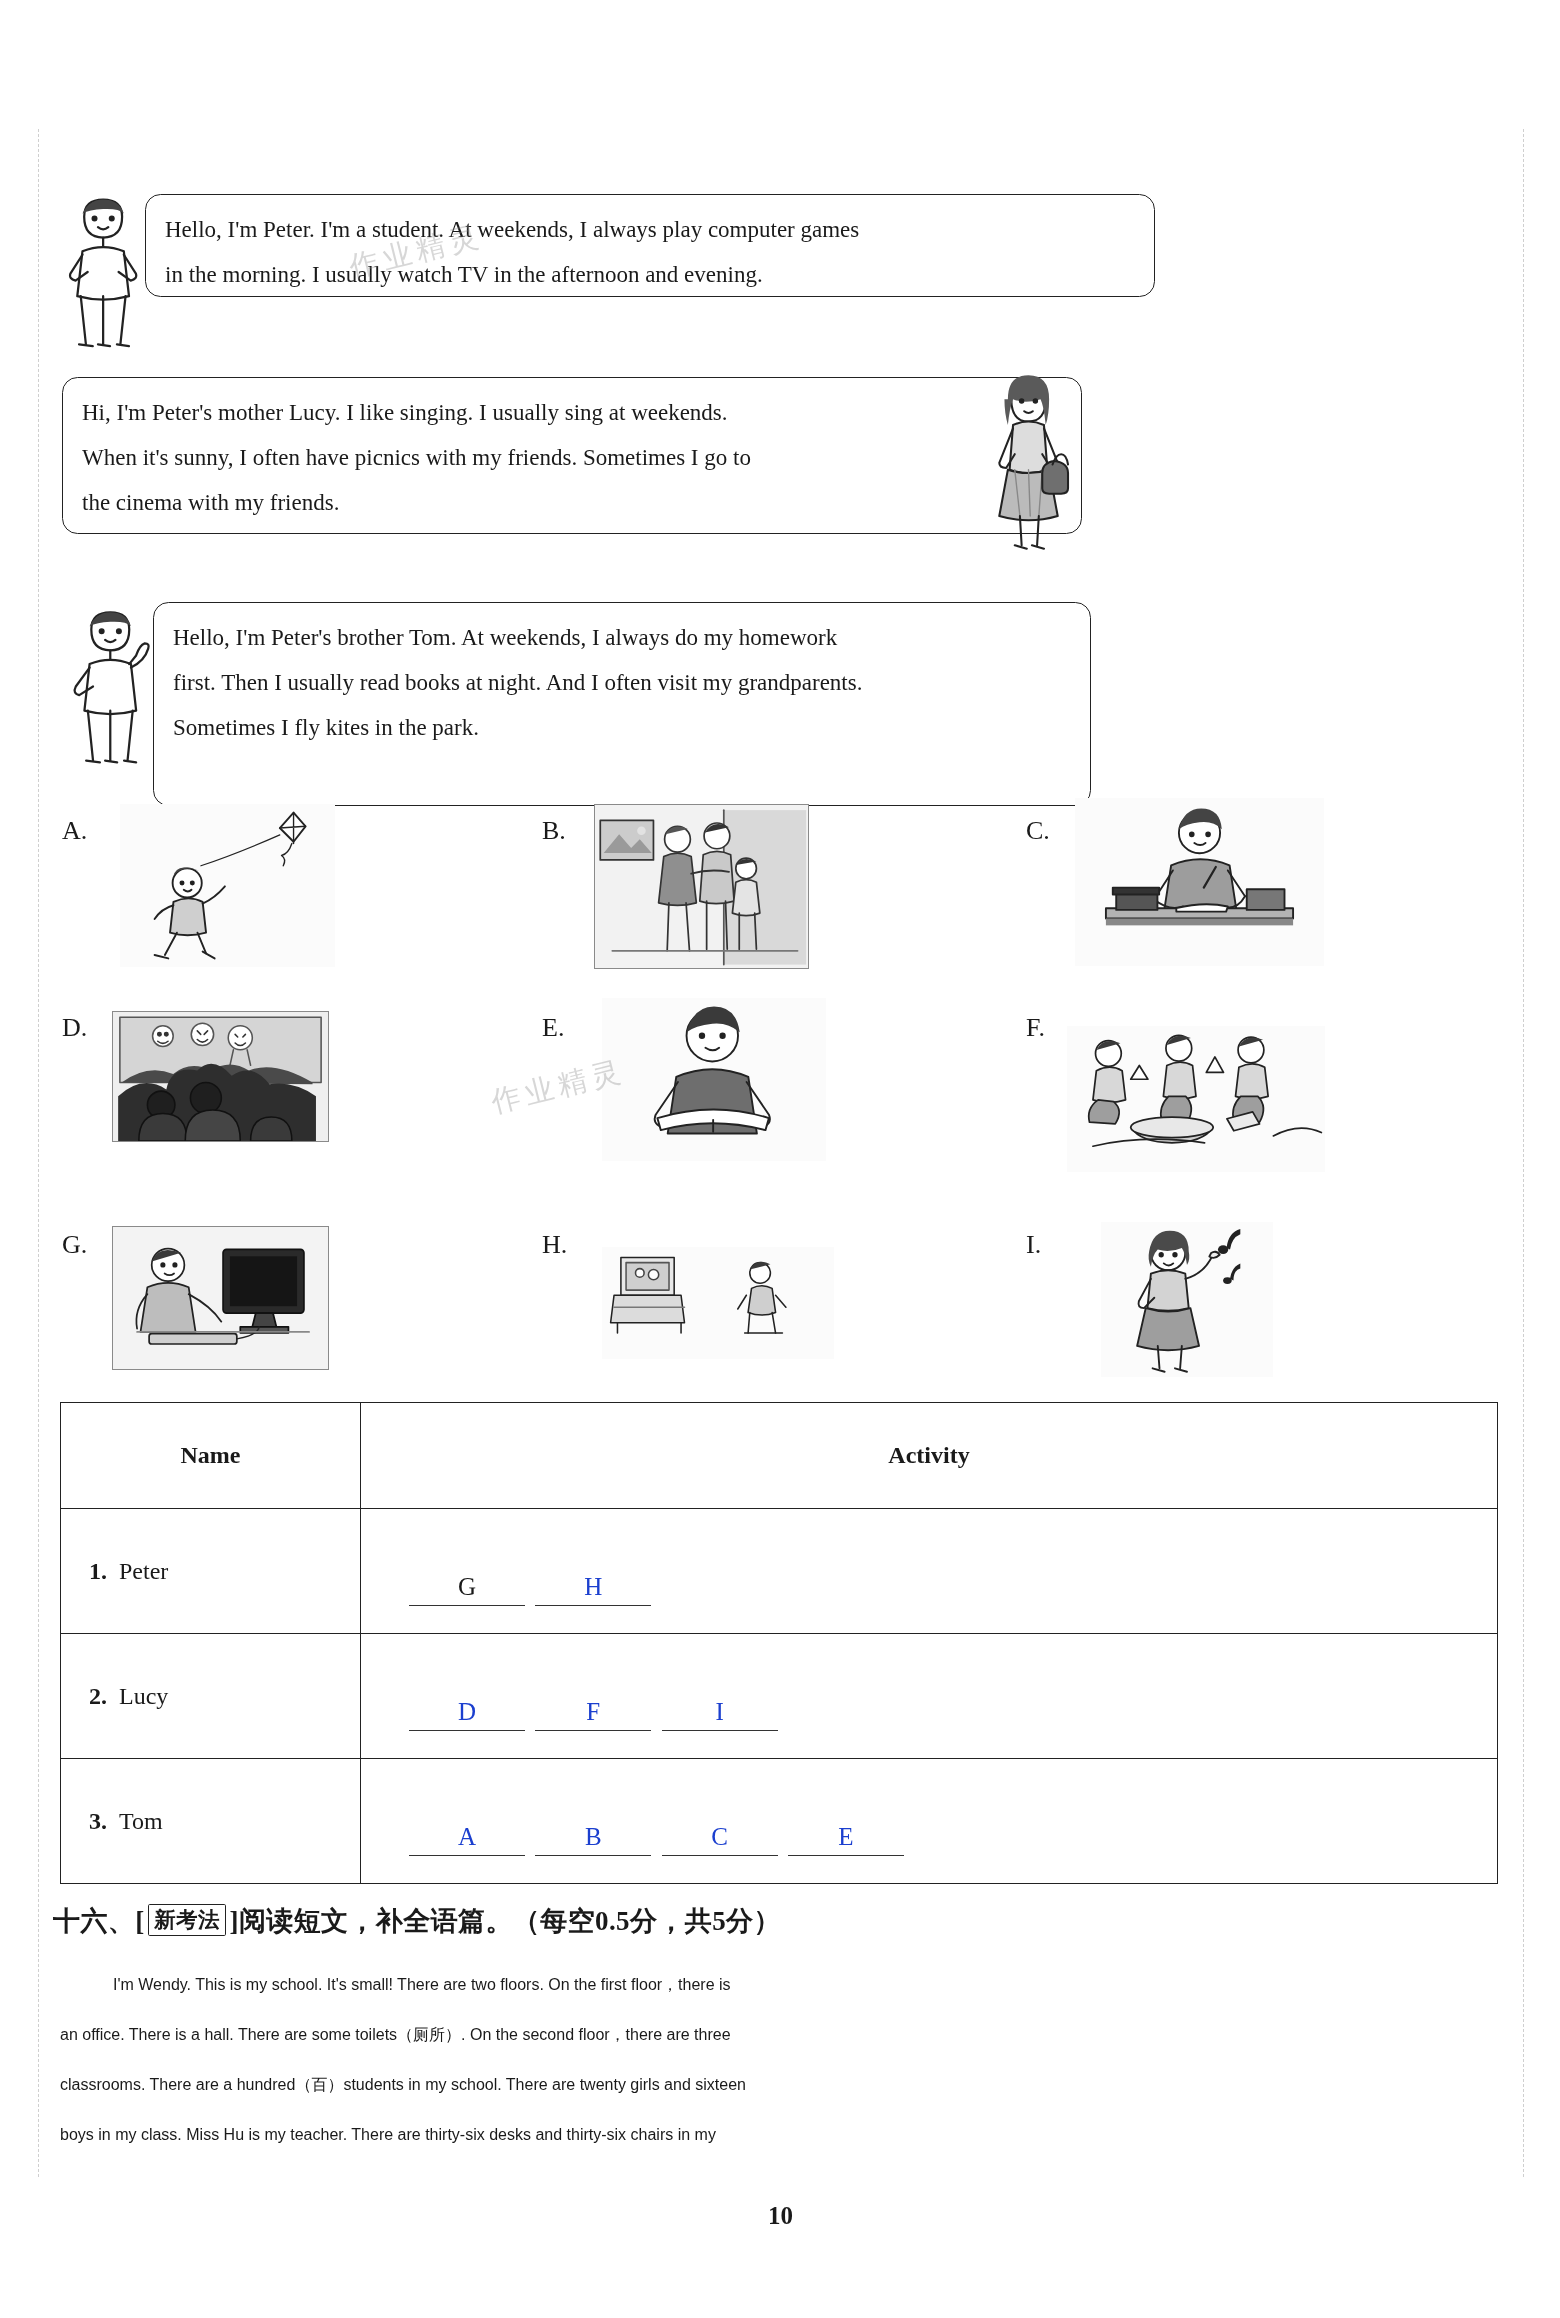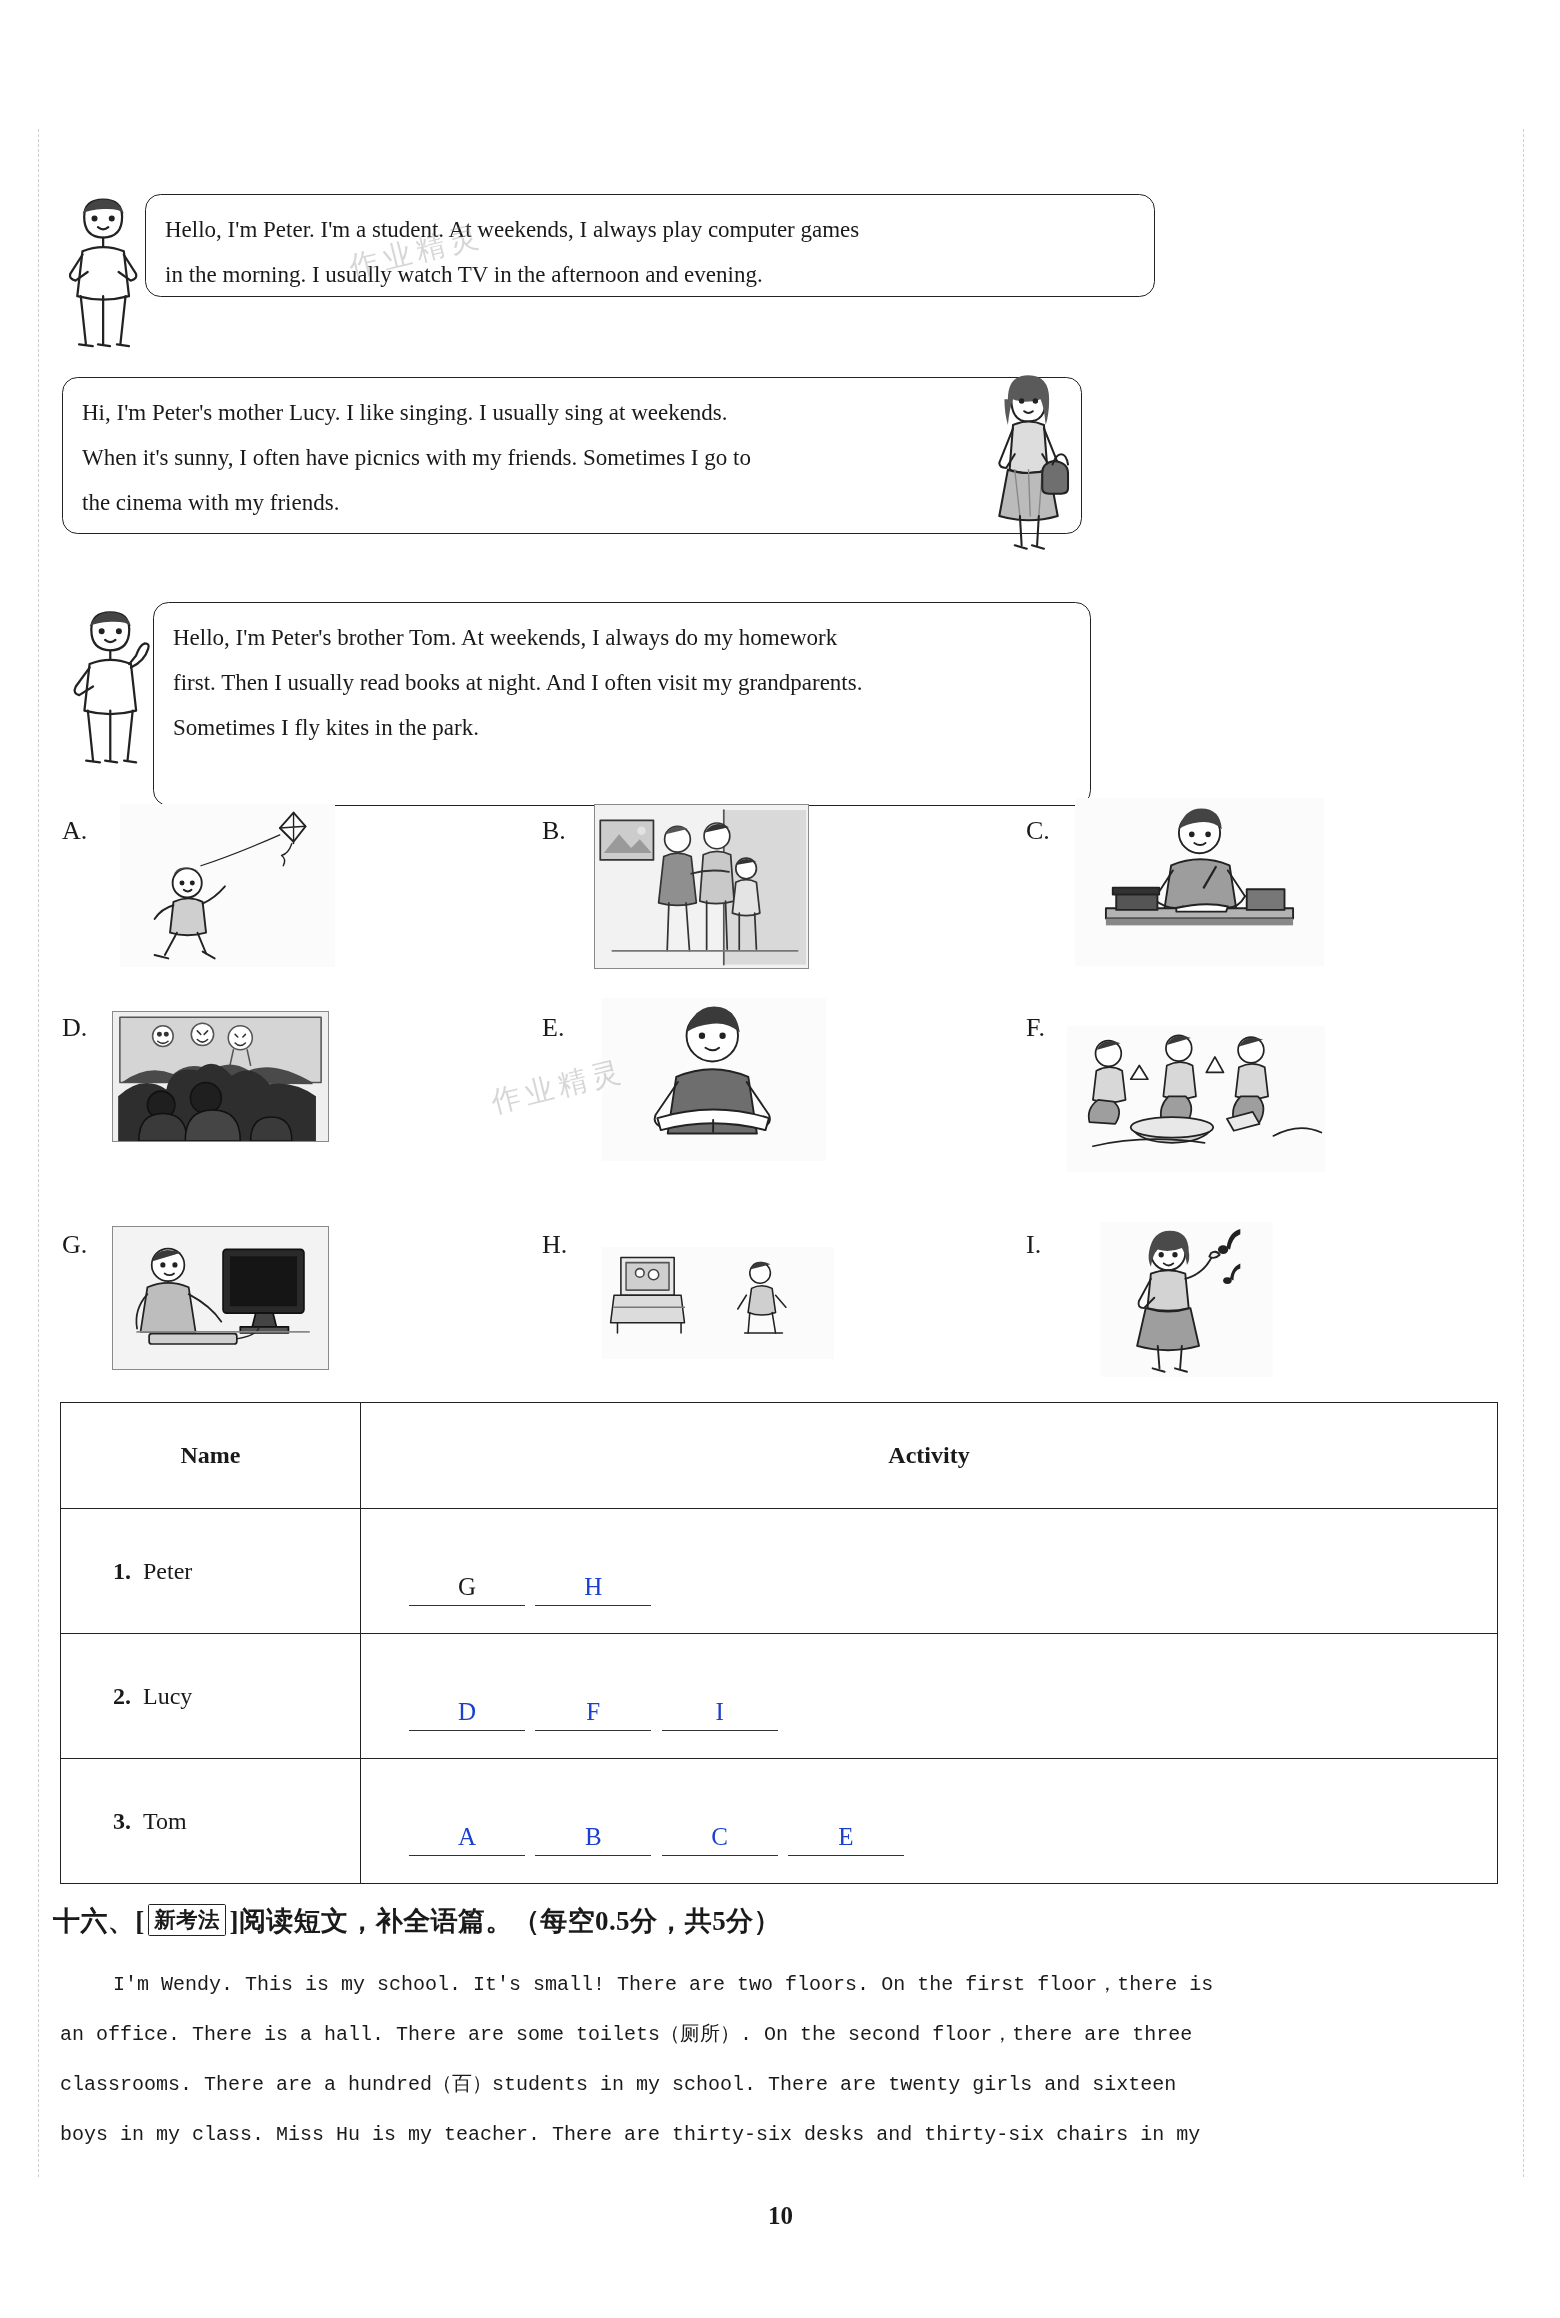--- a/index.html
+++ b/index.html
@@ -95,21 +95,21 @@
     border: 1.4px solid #222;
     vertical-align: middle;
   }
   .th-name, .th-act {
     text-align: center;
     font-weight: bold;
     font-size: 24px;
   }
   .row-name {
     font-size: 24px;
-    padding-left: 52px;
+    padding-left: 28px;
   }
   .row-name .idx { font-weight: bold; margin-right: 12px; }
   .ansrow {
     display: flex;
     align-items: flex-end;
     padding-left: 47px;
     height: 69px;
   }
   .blank {
     width: 116px;
@@ -125,23 +125,23 @@
     text-align: center;
     font-size: 25px;
     color: #1b3fcf;
     font-family: "Liberation Serif", serif;
   }
   .blank span.empty { color: #1a1a1a; }
 
   
   .passage {
     position: absolute;
-    font-size: 20px;
+    font-size: 16px;
     line-height: 50px;
-    font-family: Liberation Mono, monospace;
+    font-family: Liberation Sans, sans-serif;
     text-align: justify;
   }
   .passage .indent { display: inline-block; width: 53px; }
 
   .pageno {
     position: absolute;
     font-size: 25px;
     font-weight: bold;
     font-family: "Liberation Serif", serif;
   }

